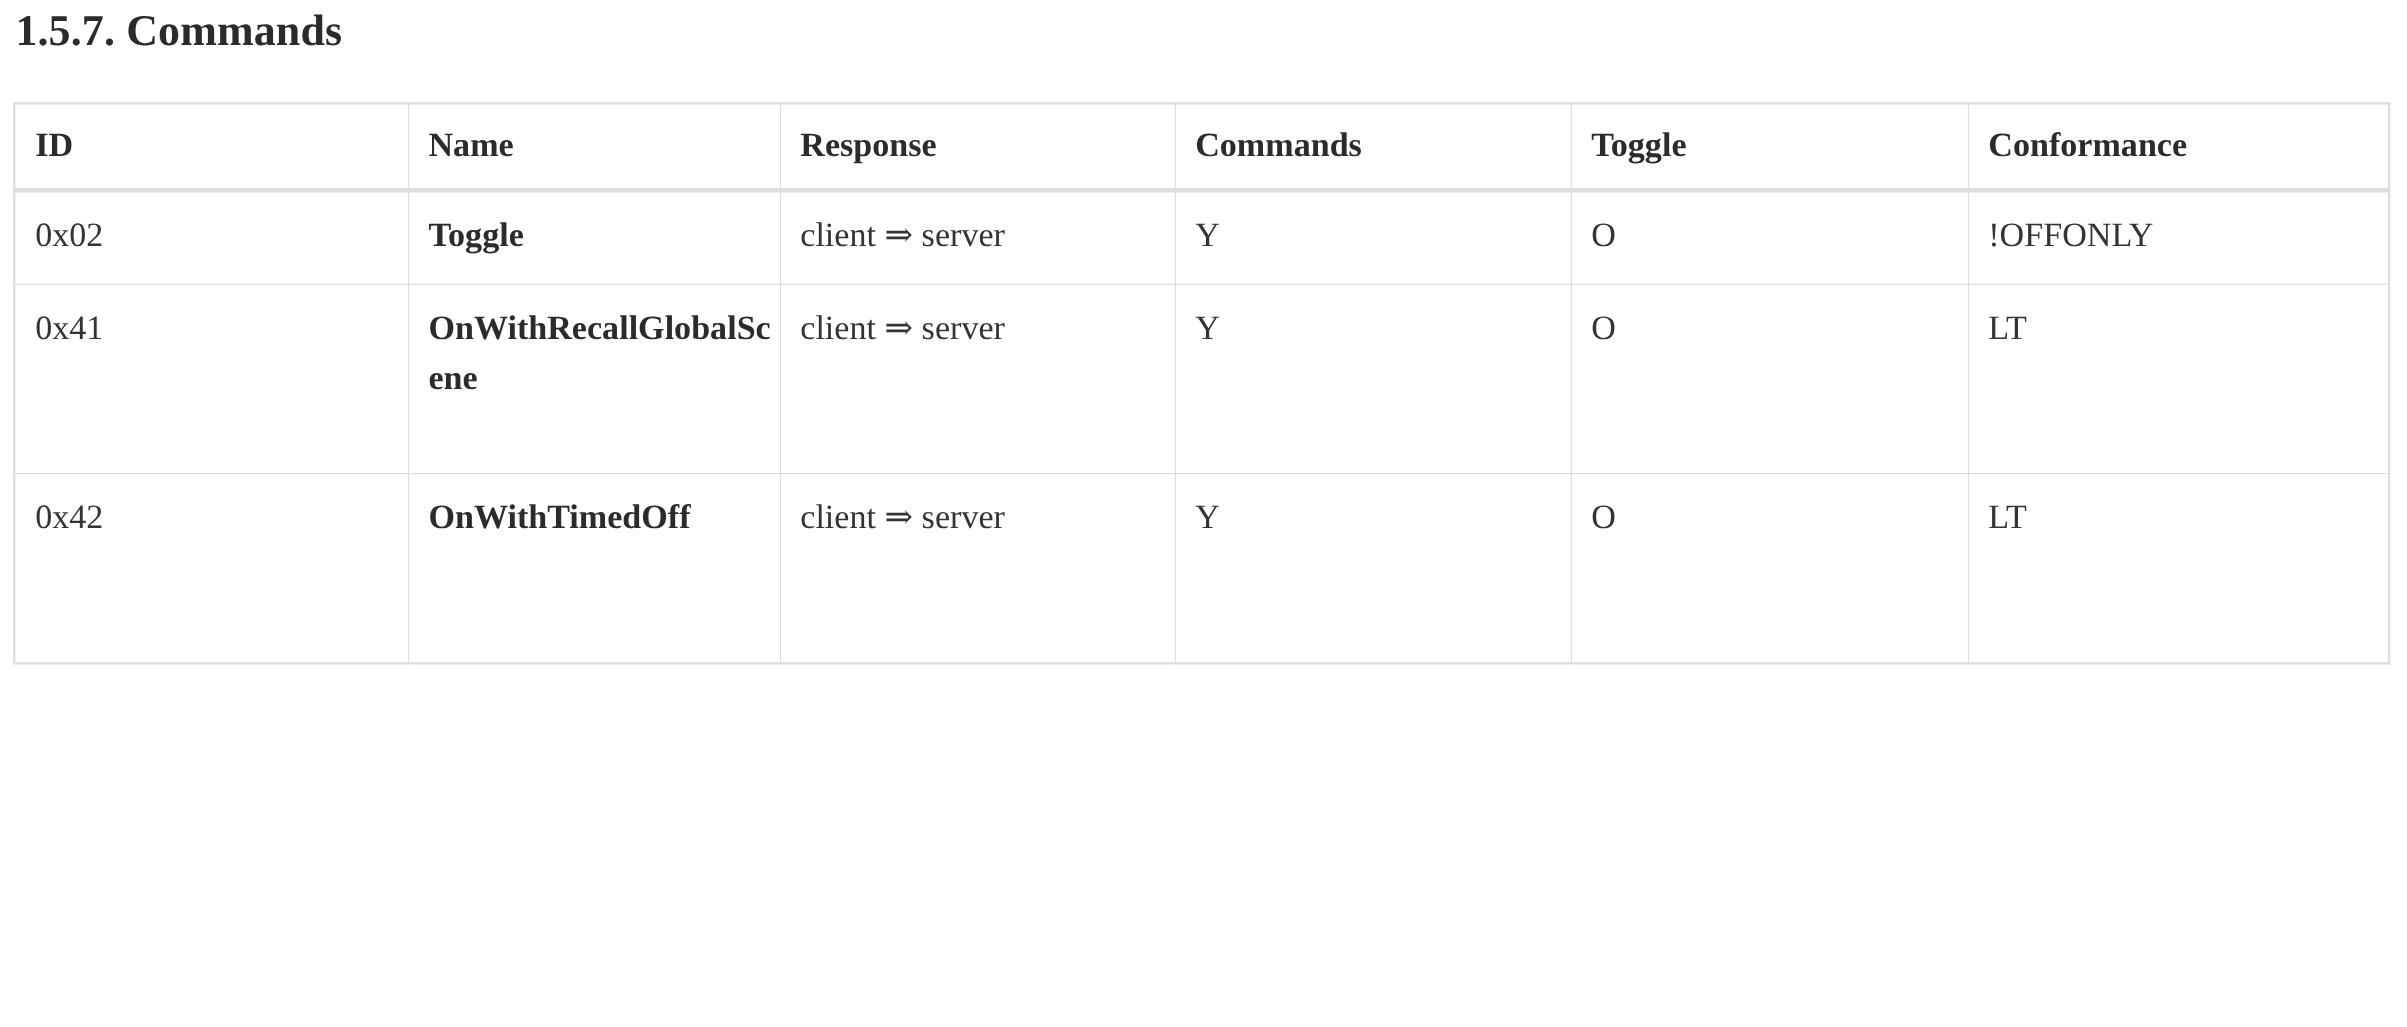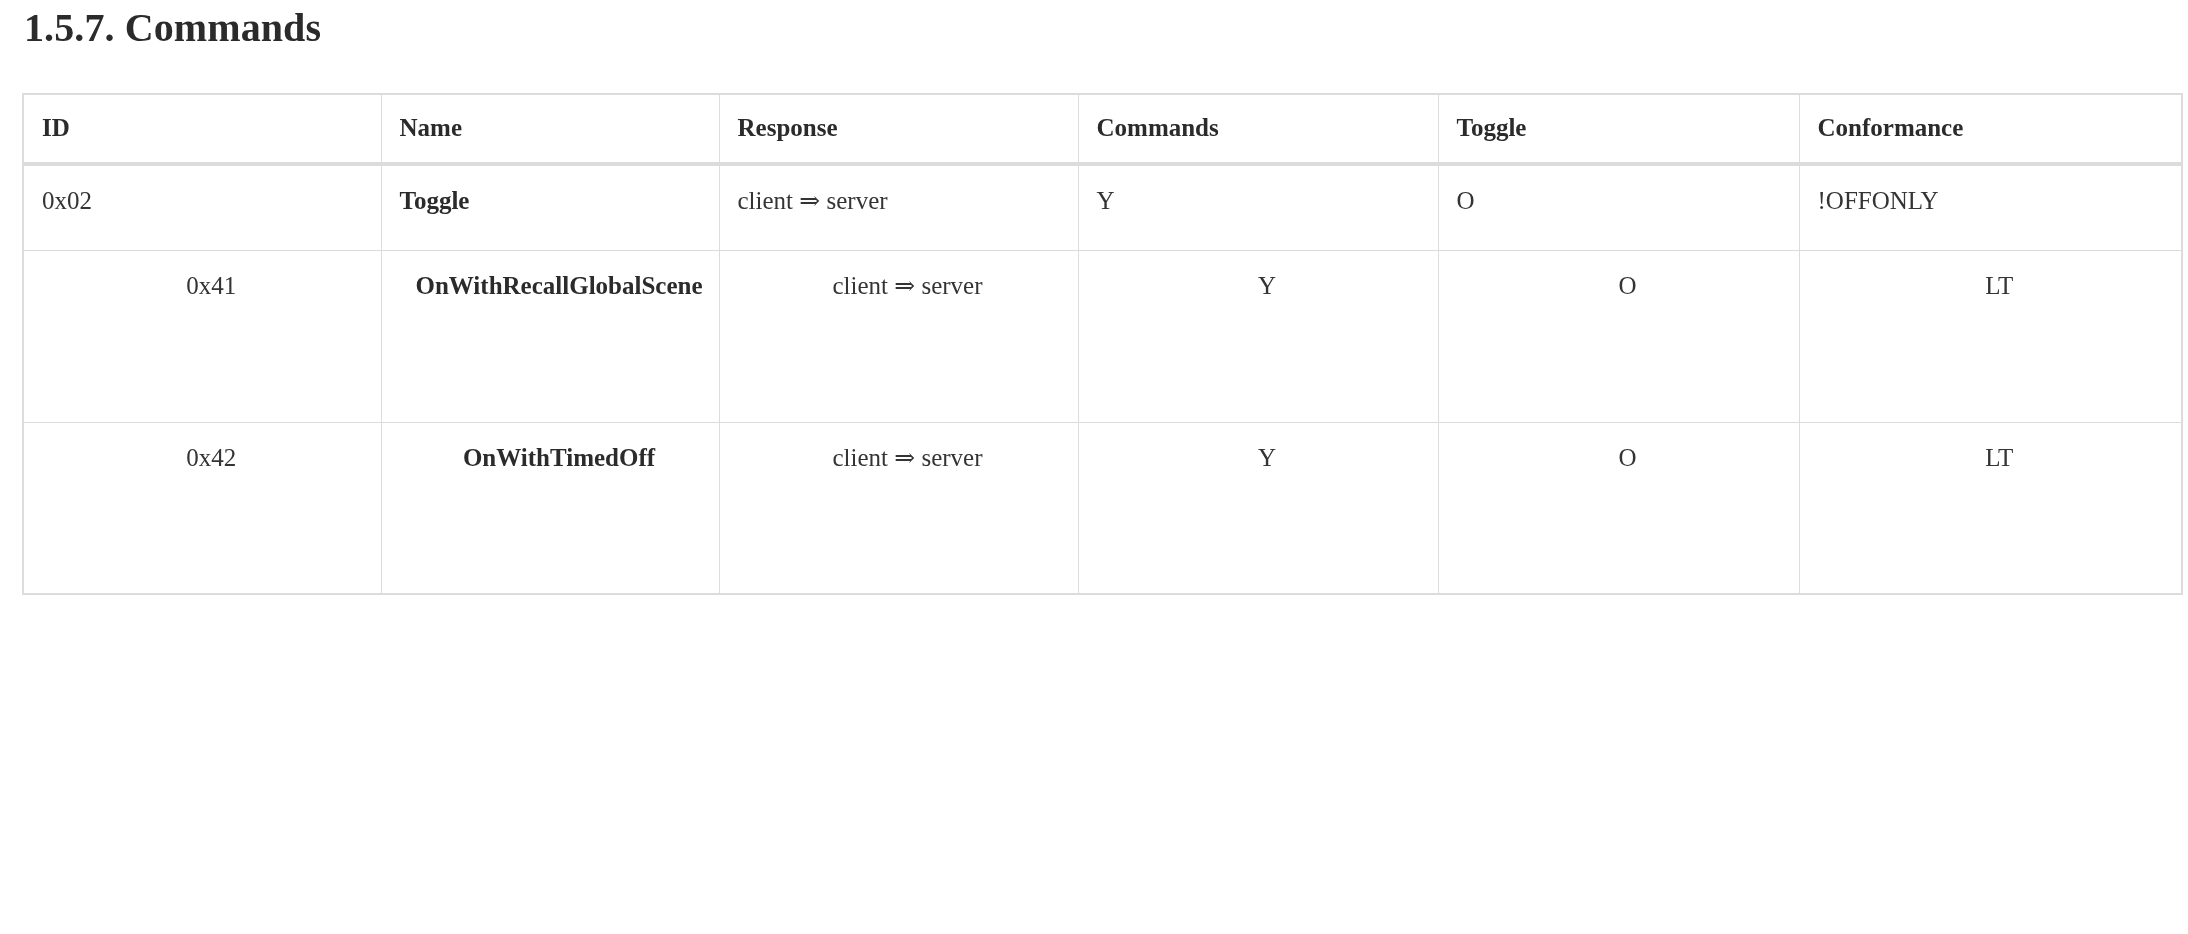--- a/index.html
+++ b/index.html
@@ -9,21 +9,21 @@
   }
   body {
     width: 2188px;
     height: 934px;
     overflow: hidden;
     font-family: "Liberation Serif", "DejaVu Serif", serif;
     color: #2f2f2f;
   }
 
   .page {
-    padding: 0 22px;
+    padding: 0 12px;
     box-sizing: border-box;
   }
 
   .section-heading {
     font-size: 40px;
     font-weight: bold;
     line-height: 1.1;
     color: #2b2b2b;
     margin: 6px 0 0 2px;
     letter-spacing: 0.1px;
@@ -47,21 +47,21 @@
   table.commands col.c-response   { width: 360px; }
   table.commands col.c-access     { width: 361px; }
   table.commands col.c-conformance{ width: 383px; }
 
   table.commands th,
   table.commands td {
     border: 1px solid #dcdcdc;
     text-align: left;
     vertical-align: top;
     padding: 16px 0 16px 18px;
-    font-size: 25px;
+    font-size: 31px;
     line-height: 1.48;
     word-wrap: break-word;
     overflow-wrap: break-word;
     word-break: break-word;
     box-sizing: border-box;
   }
 
   table.commands thead th {
     font-weight: bold;
     color: #2b2b2b;
@@ -77,21 +77,20 @@
   }
 
   table.commands tbody td.cell-name {
     font-weight: bold;
     color: #2b2b2b;
   }
 
   
   table.commands tbody tr.tall td {
     height: 172px;
-    text-align: center;
   }
 </style>
 </head>
 <body>
 
 <div class="page">
 
   <h2 class="section-heading">1.5.7. Commands</h2>
 
   <div class="table-wrap">

